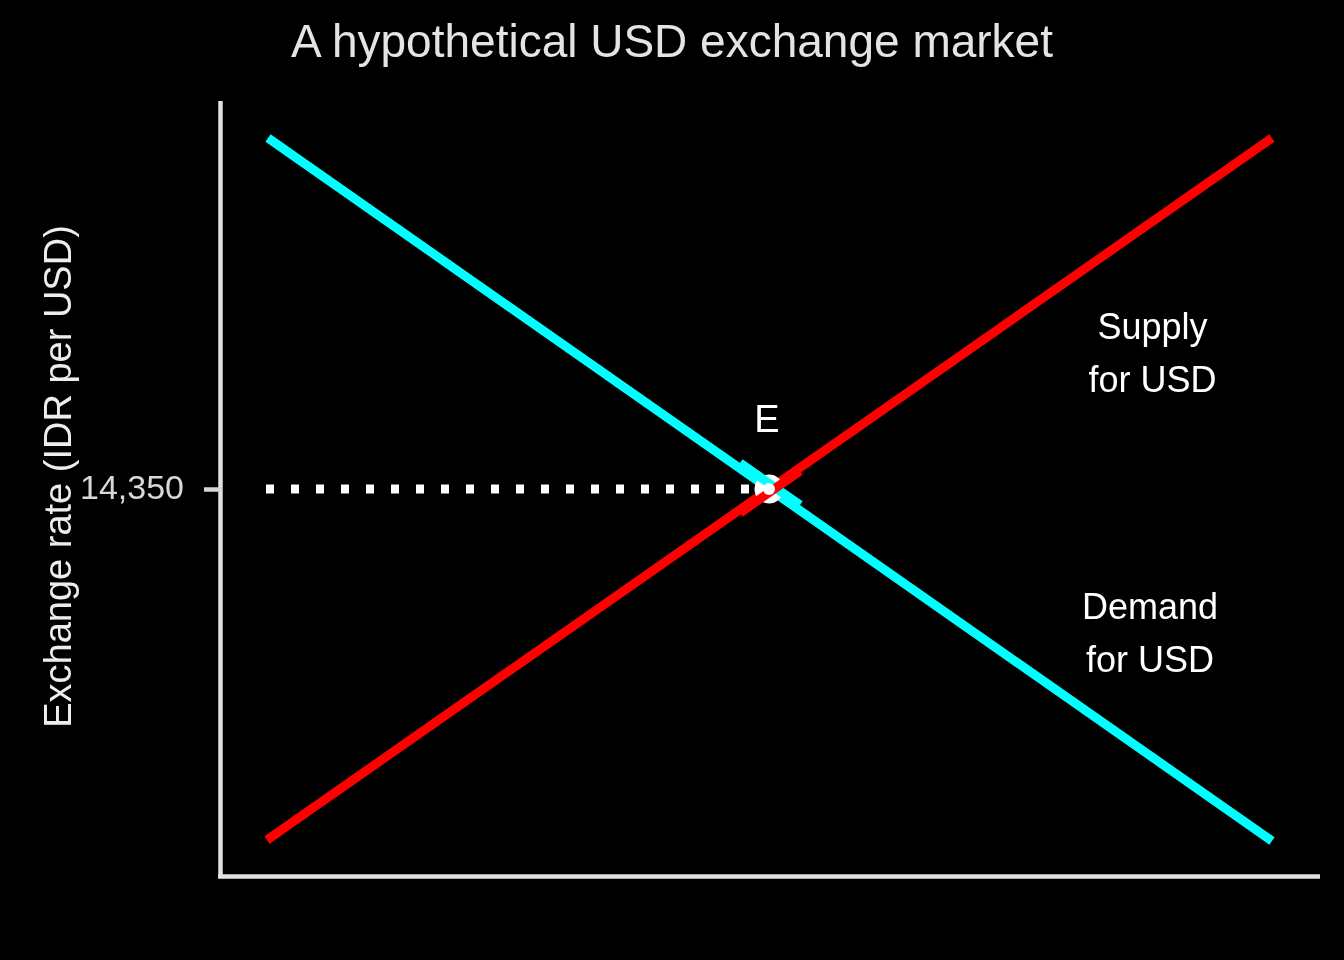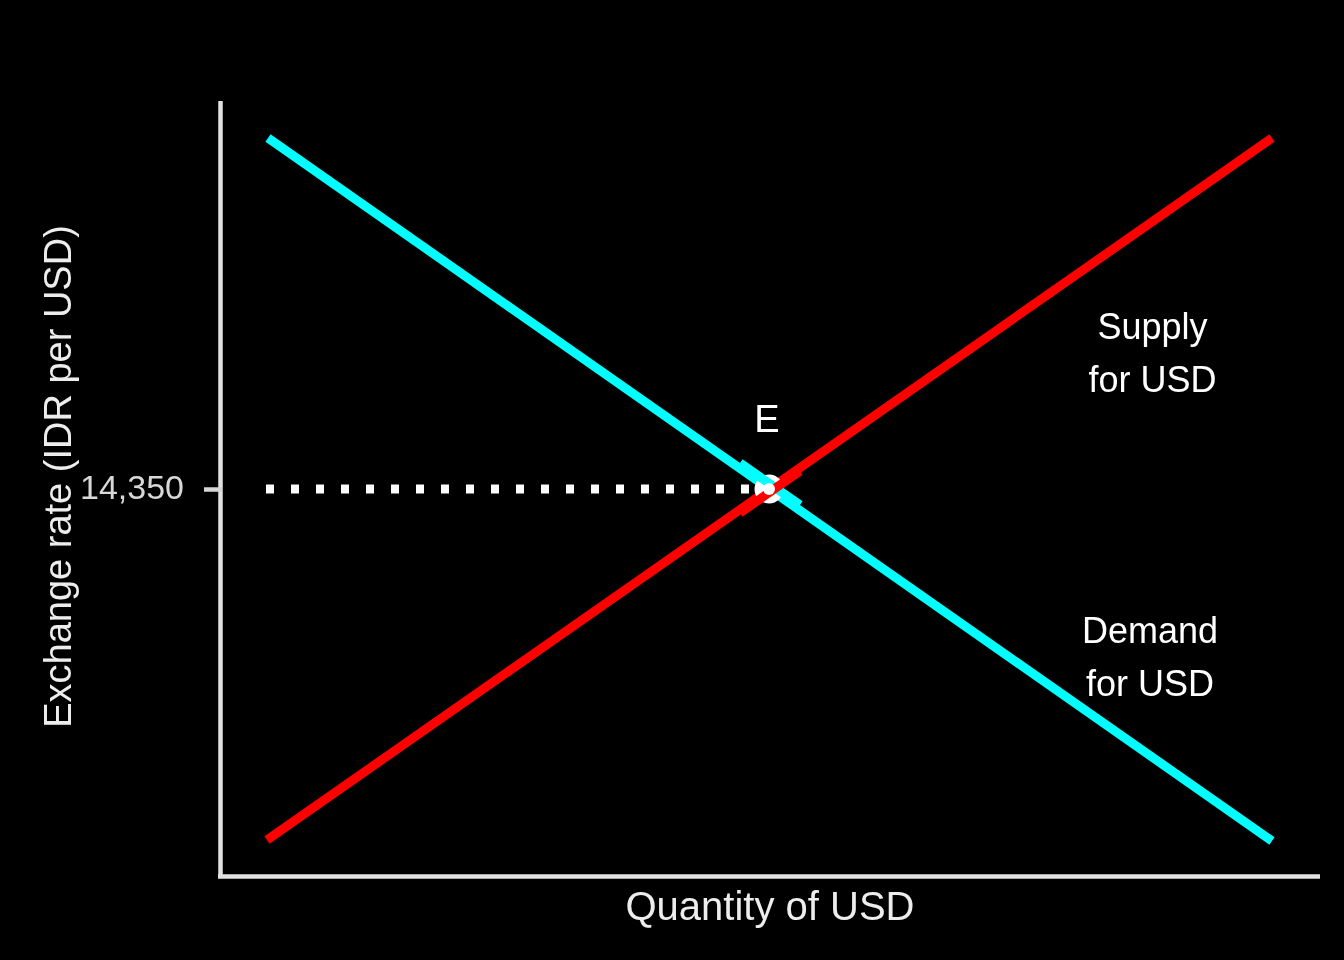--- a/index.html
+++ b/index.html
@@ -78,21 +78,21 @@
   .curve-label {
     position: absolute;
     color: #ffffff;
     font-size: 36px;
     font-weight: 400;
     line-height: 53px;
     text-align: center;
     white-space: nowrap;
   }
   .curve-label.supply { left: 1055px; top: 300px; width: 195px; }
-  .curve-label.demand { left: 1050px; top: 604px; width: 200px; }
+  .curve-label.demand { left: 1050px; top: 580px; width: 200px; }
 
   .eq-label {
     position: absolute;
     left: 735px;
     top: 398px;
     width: 64px;
     text-align: center;
     color: #ffffff;
     font-size: 38px;
     font-weight: 400;
@@ -106,20 +106,21 @@
     top: 0;
     width: 1344px;
     height: 960px;
   }
 </style>
 </head>
 <body>
 
 <div id="figure">
 
+  <div class="chart-title">A hypothetical USD exchange market</div>
 
   <svg id="plot" viewBox="0 0 1344 960" xmlns="http://www.w3.org/2000/svg">
 
     <line x1="220.5" y1="101" x2="220.5" y2="877" stroke="#e2e2e2" stroke-width="4.5"></line>
 
     <line x1="218" y1="876.5" x2="1320" y2="876.5" stroke="#e2e2e2" stroke-width="4.5"></line>
 
     <line x1="204" y1="489.5" x2="222" y2="489.5" stroke="#d6d6d6" stroke-width="4.5"></line>
 
     <line x1="268" y1="138" x2="1272" y2="841" stroke="#00ffff" stroke-width="9" stroke-linecap="butt"></line>
@@ -130,21 +131,20 @@
 
     <circle cx="769" cy="489" r="14.5" fill="#ffffff"></circle>
 
     <line x1="740" y1="463" x2="800" y2="505" stroke="#00ffff" stroke-width="9"></line>
     <line x1="740" y1="513" x2="800" y2="471" stroke="#ff0000" stroke-width="9"></line>
     <circle cx="769" cy="489" r="6" fill="#ffffff"></circle>
   </svg>
 
   <div class="y-axis-label">Exchange rate (IDR per USD)</div>
 
-  <div class="x-axis-label">Quantity of USD</div>
 
   <div class="y-tick-label">14,350</div>
 
   <div class="eq-label">E</div>
 
   <div class="curve-label supply">
     <div>Supply</div>
     <div>for USD</div>
   </div>
 

